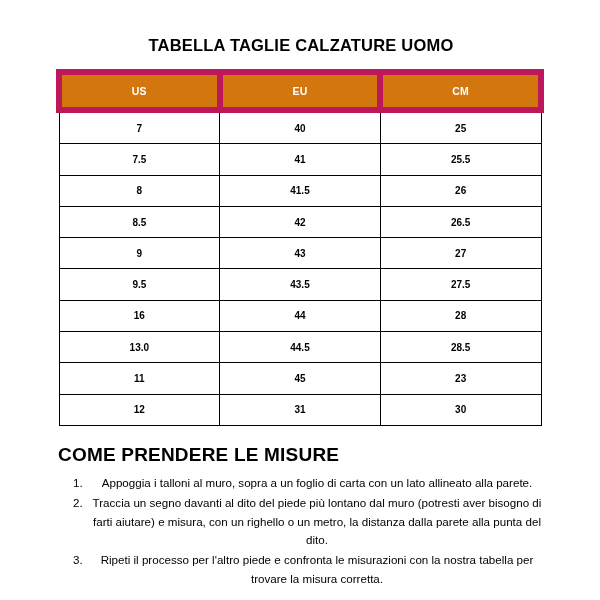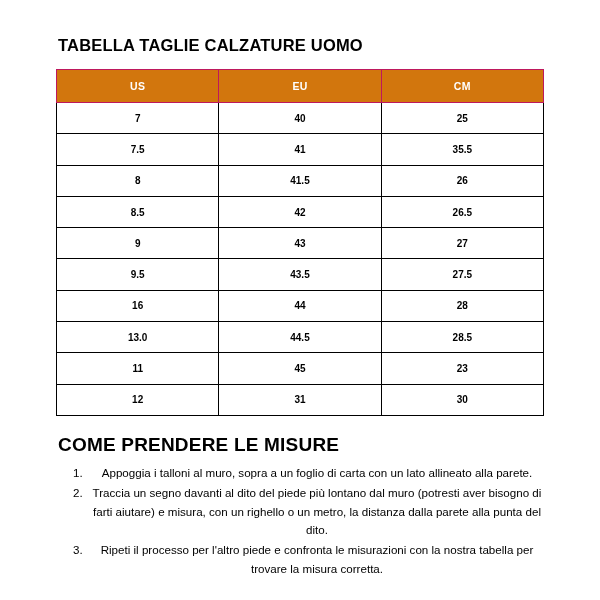--- a/index.html
+++ b/index.html
@@ -18,34 +18,35 @@
     box-sizing: border-box;
     width: 600px;
     height: 600px;
     padding: 36px 56px 0 56px;
   }
   .title {
     font-size: 16.5px;
     font-weight: bold;
     letter-spacing: 0.2px;
     margin: 0 0 14px 2px;
+    text-align: center;
   }
   table.size-table {
     border-collapse: collapse;
     width: 488px;
     table-layout: fixed;
   }
   table.size-table th {
     background: #d2760d;
     color: #ffffff;
     font-size: 10.5px;
     font-weight: bold;
     letter-spacing: 0.3px;
     height: 30px;
-    border: 1px solid #be185d;
+    border: 6px solid #be185d;
     text-align: center;
     vertical-align: middle;
   }
   table.size-table td {
     border: 1px solid #000000;
     height: 28.3px;
     font-size: 10px;
     font-weight: bold;
     text-align: center;
     vertical-align: middle;
@@ -85,21 +86,21 @@
     </thead>
     <tbody>
       <tr>
         <td>7</td>
         <td>40</td>
         <td>25</td>
       </tr>
       <tr>
         <td>7.5</td>
         <td>41</td>
-        <td>35.5</td>
+        <td>25.5</td>
       </tr>
       <tr>
         <td>8</td>
         <td>41.5</td>
         <td>26</td>
       </tr>
       <tr>
         <td>8.5</td>
         <td>42</td>
         <td>26.5</td>

